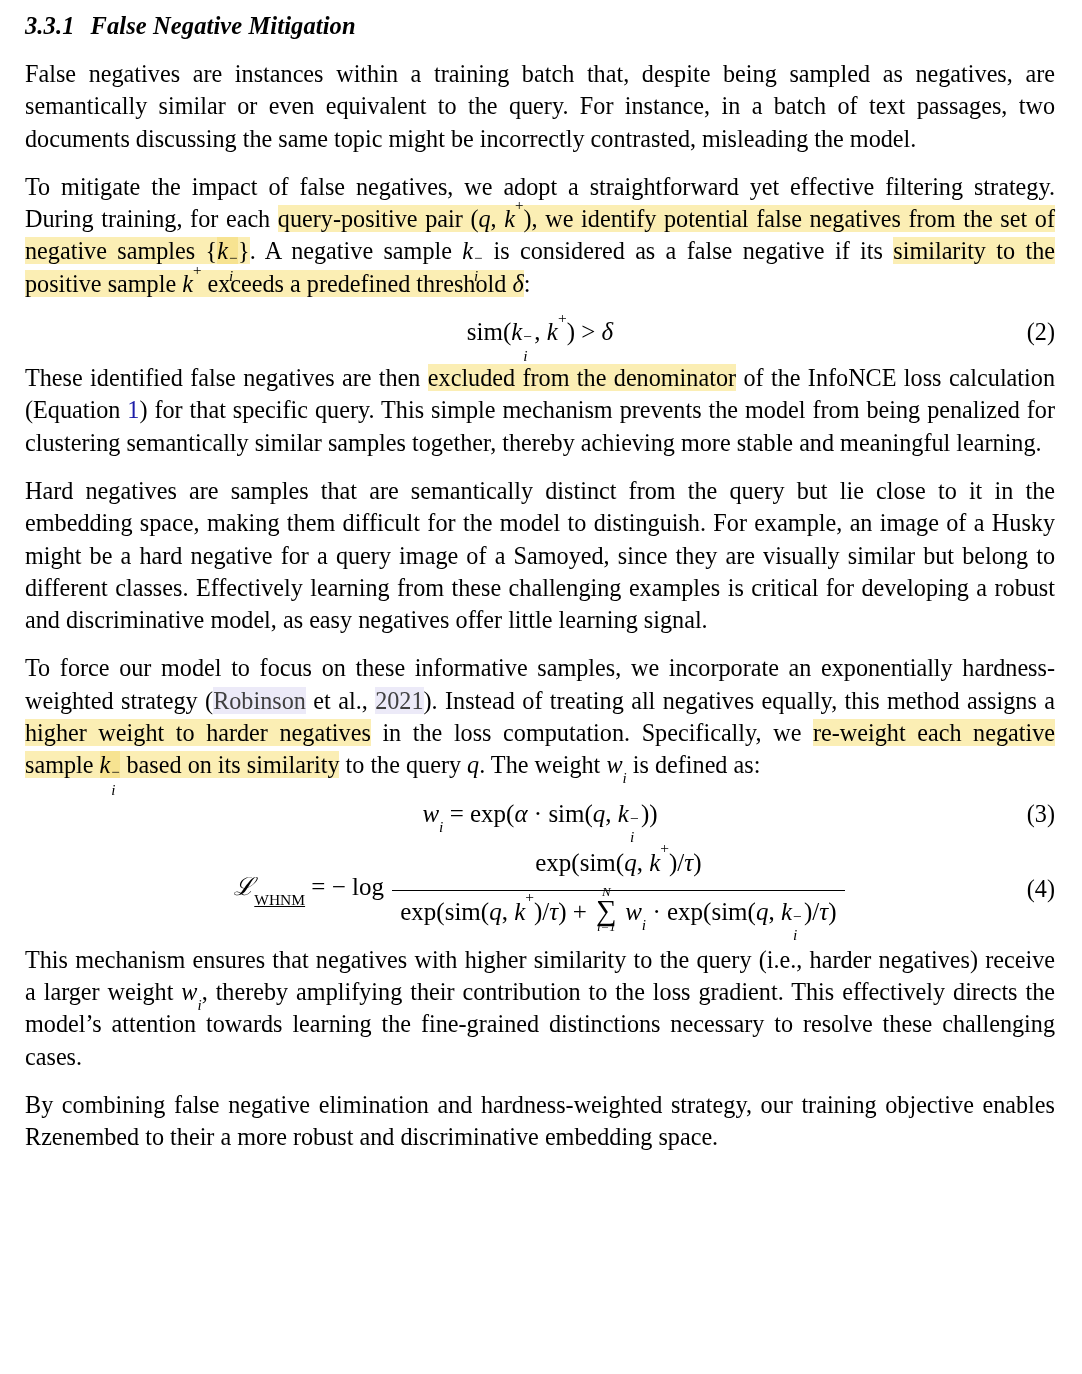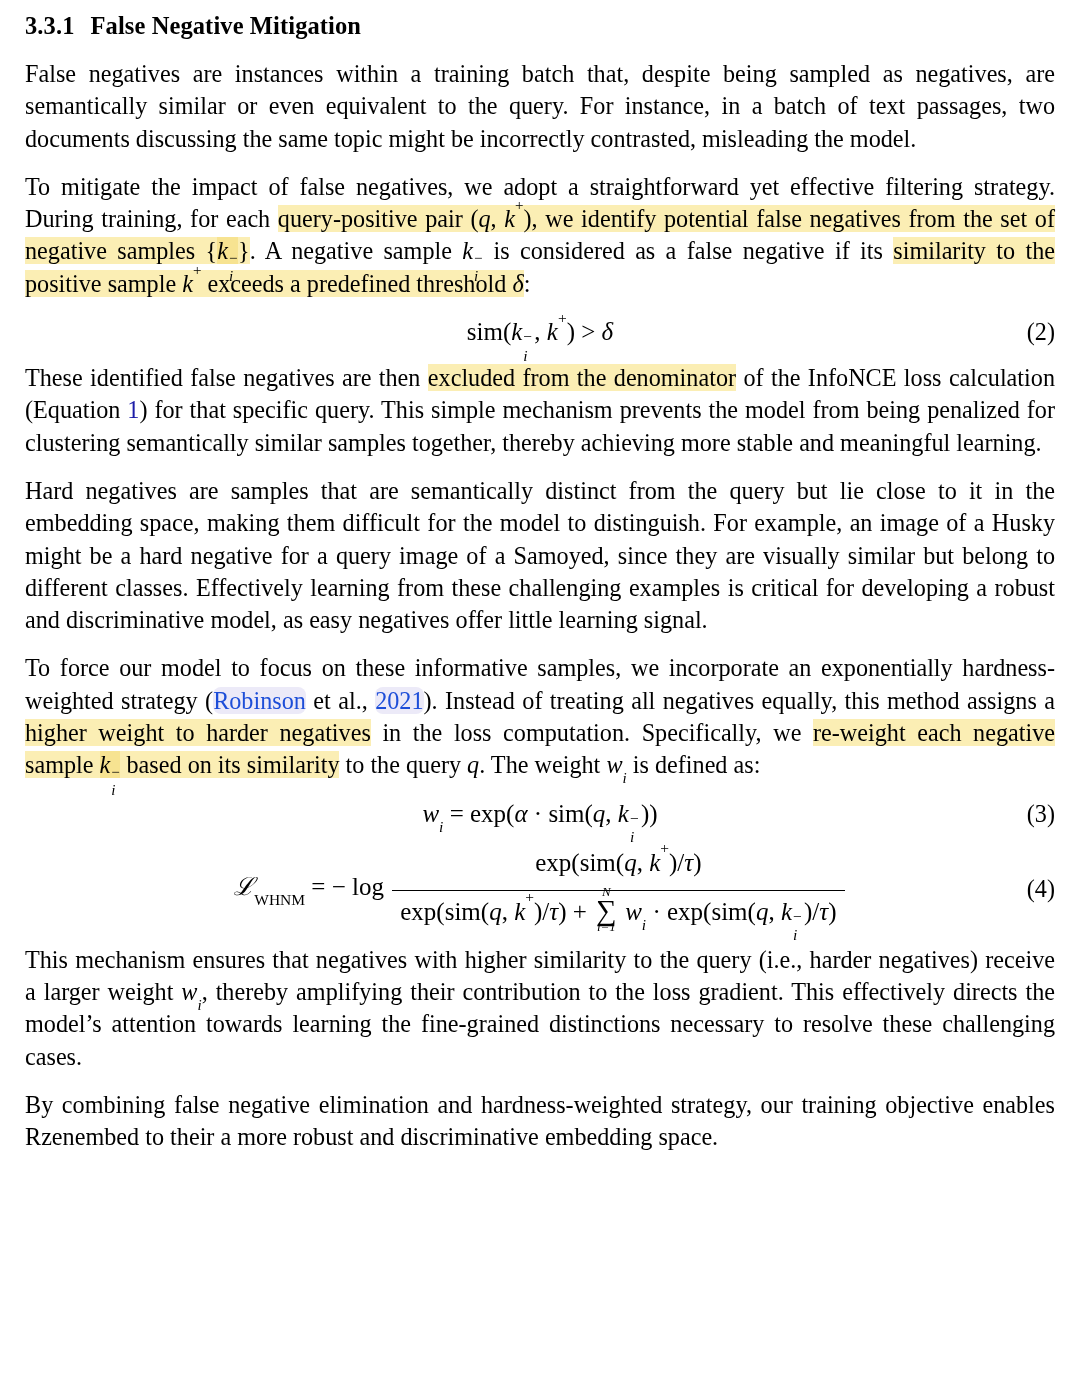--- a/index.html
+++ b/index.html
@@ -17,20 +17,21 @@
   .page {
     position: relative;
     width: 1082px;
     height: 1374px;
     box-sizing: border-box;
     padding: 12px 27px 0 25px;
   }
   h3.section-heading {
     font-size: 24.5px;
     font-weight: bold;
+    font-style: italic;
     margin: 0 0 18px 0;
     padding: 0;
     letter-spacing: 0.1px;
   }
   h3.section-heading .sec-num {
     margin-right: 16px;
   }
   .heading-2 {
     margin-top: 33px;
   }
@@ -49,24 +50,23 @@
     -webkit-box-decoration-break: clone;
   }
   .hl-dark {
     background-color: #f7e391;
   }
   a.ref-link, .ref-link {
     color: #1d1da8;
     text-decoration: none;
   }
   .cite-link {
-    color: #1d4ed8;
+    color: #404040;
     background-color: #eceaf8;
     text-decoration: none;
-    border-radius: 8px;
   }
   .mi { font-style: italic; }
   sup.m, sub.m {
     font-size: 0.62em;
     line-height: 0;
     position: relative;
   }
   sup.m { top: -0.52em; }
   sub.m { bottom: -0.28em; }
   .subsup {
@@ -152,20 +152,21 @@
     font-style: italic;
     white-space: nowrap;
   }
   .cal {
     font-family: "DejaVu Serif", serif;
     font-style: italic;
   }
   .smallcapsub {
     font-size: 0.76em;
     font-style: normal;
+    text-decoration: underline;
   }
   .nowrap { white-space: nowrap; }
 </style>
 </head>
 <body>
 
 <div class="page">
 
   <h3 class="section-heading">
     <span class="sec-num">3.3.1</span><span>False Negative Mitigation</span>

